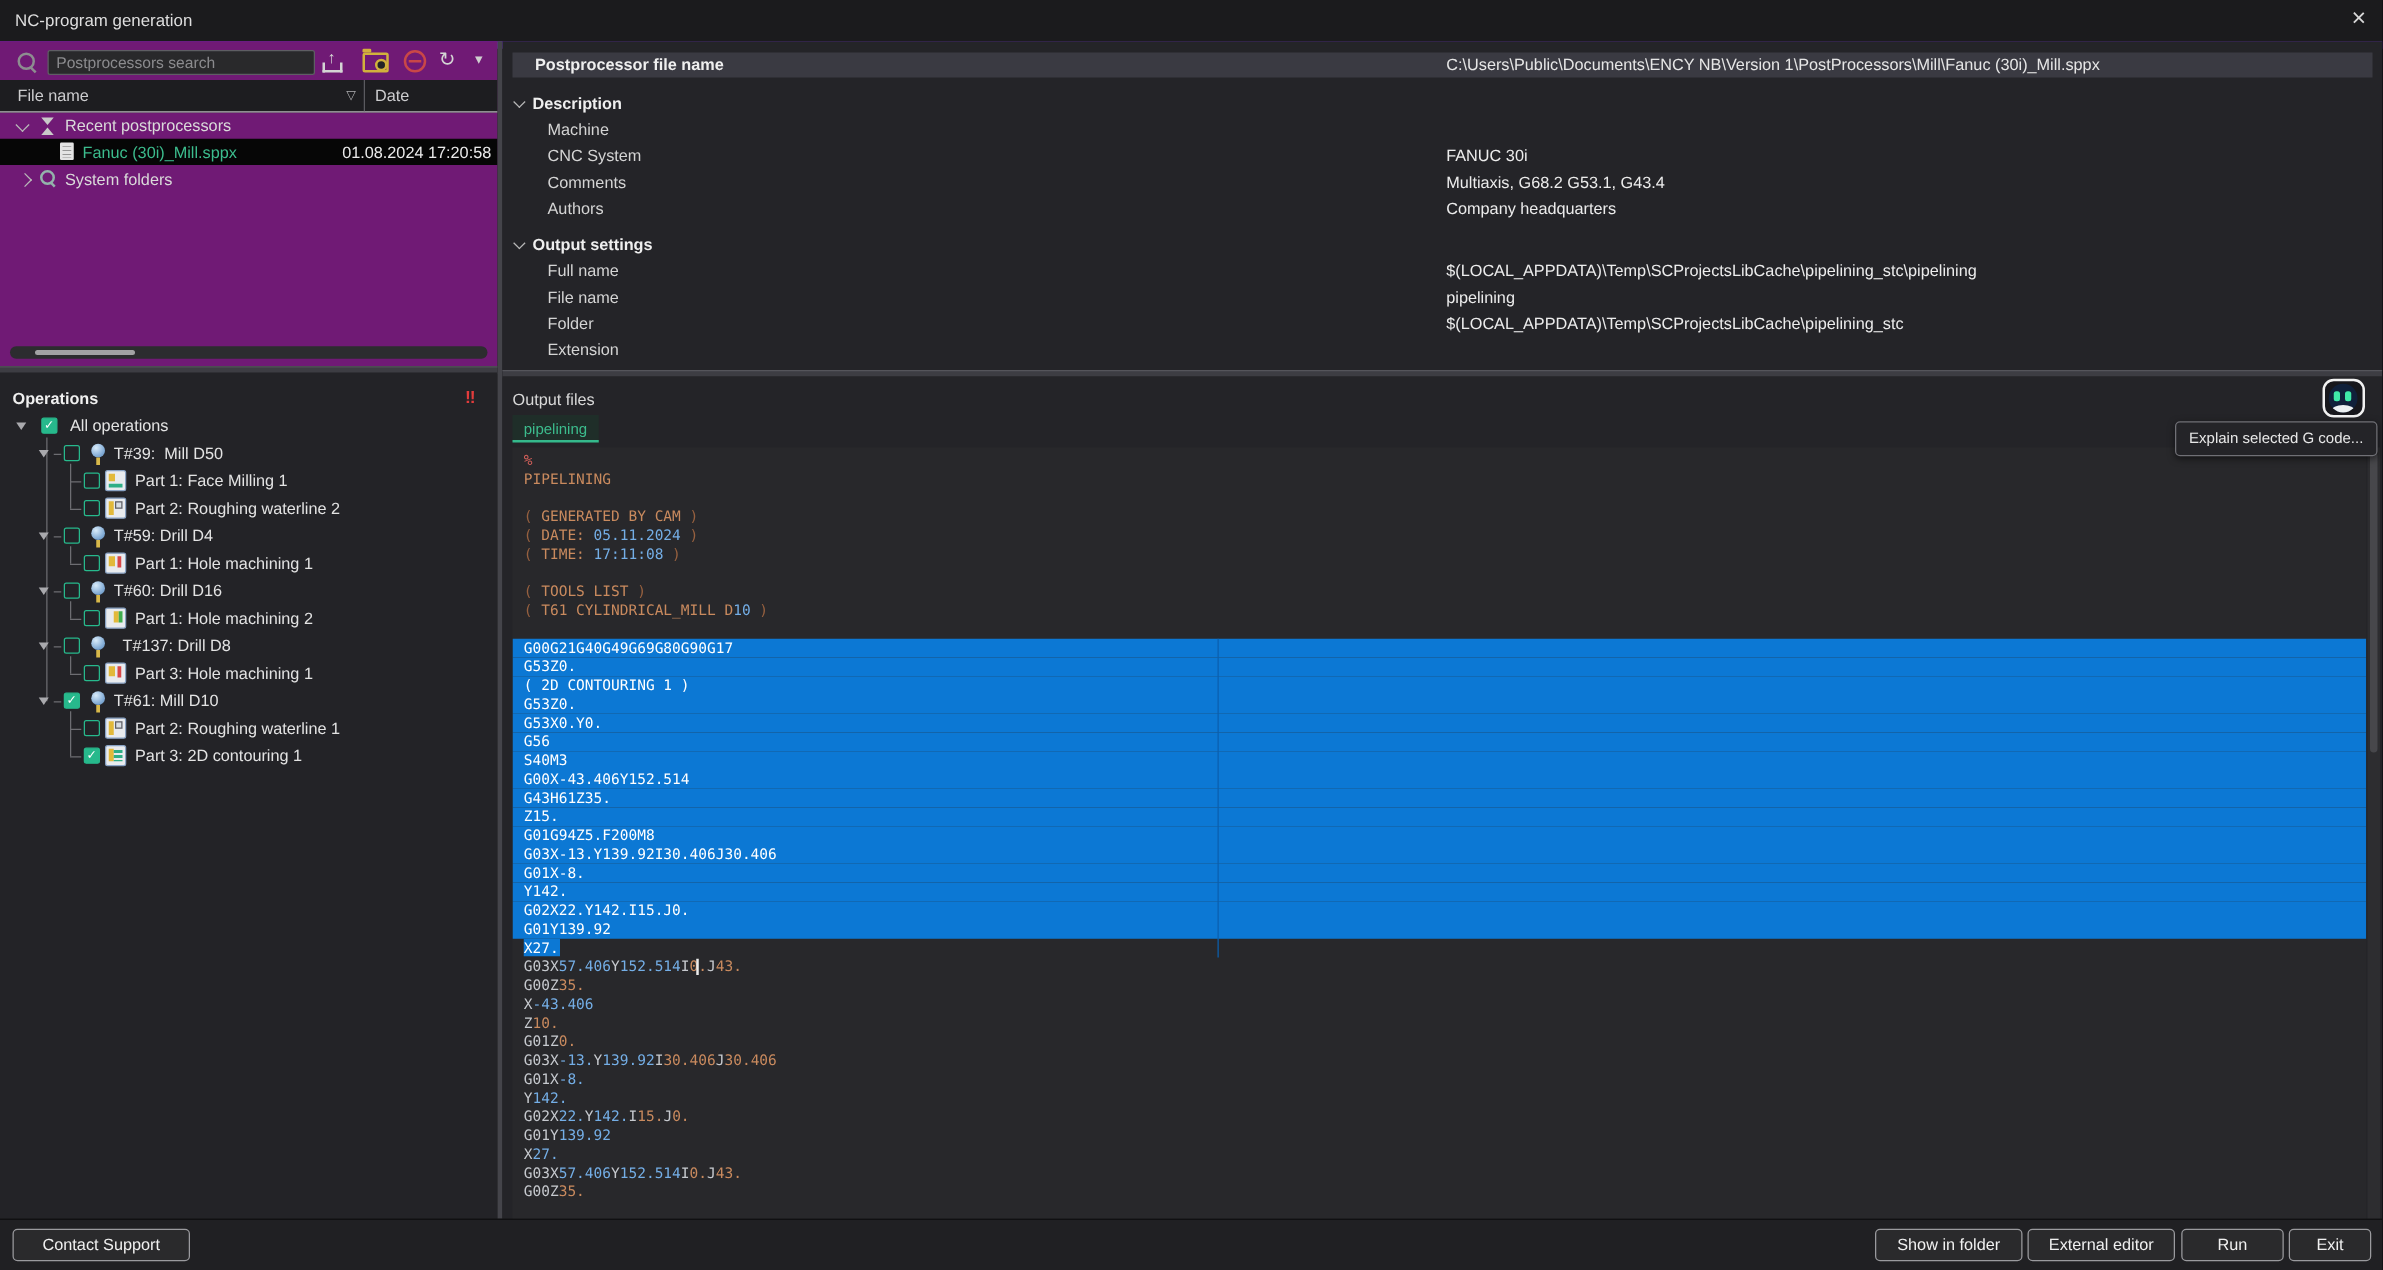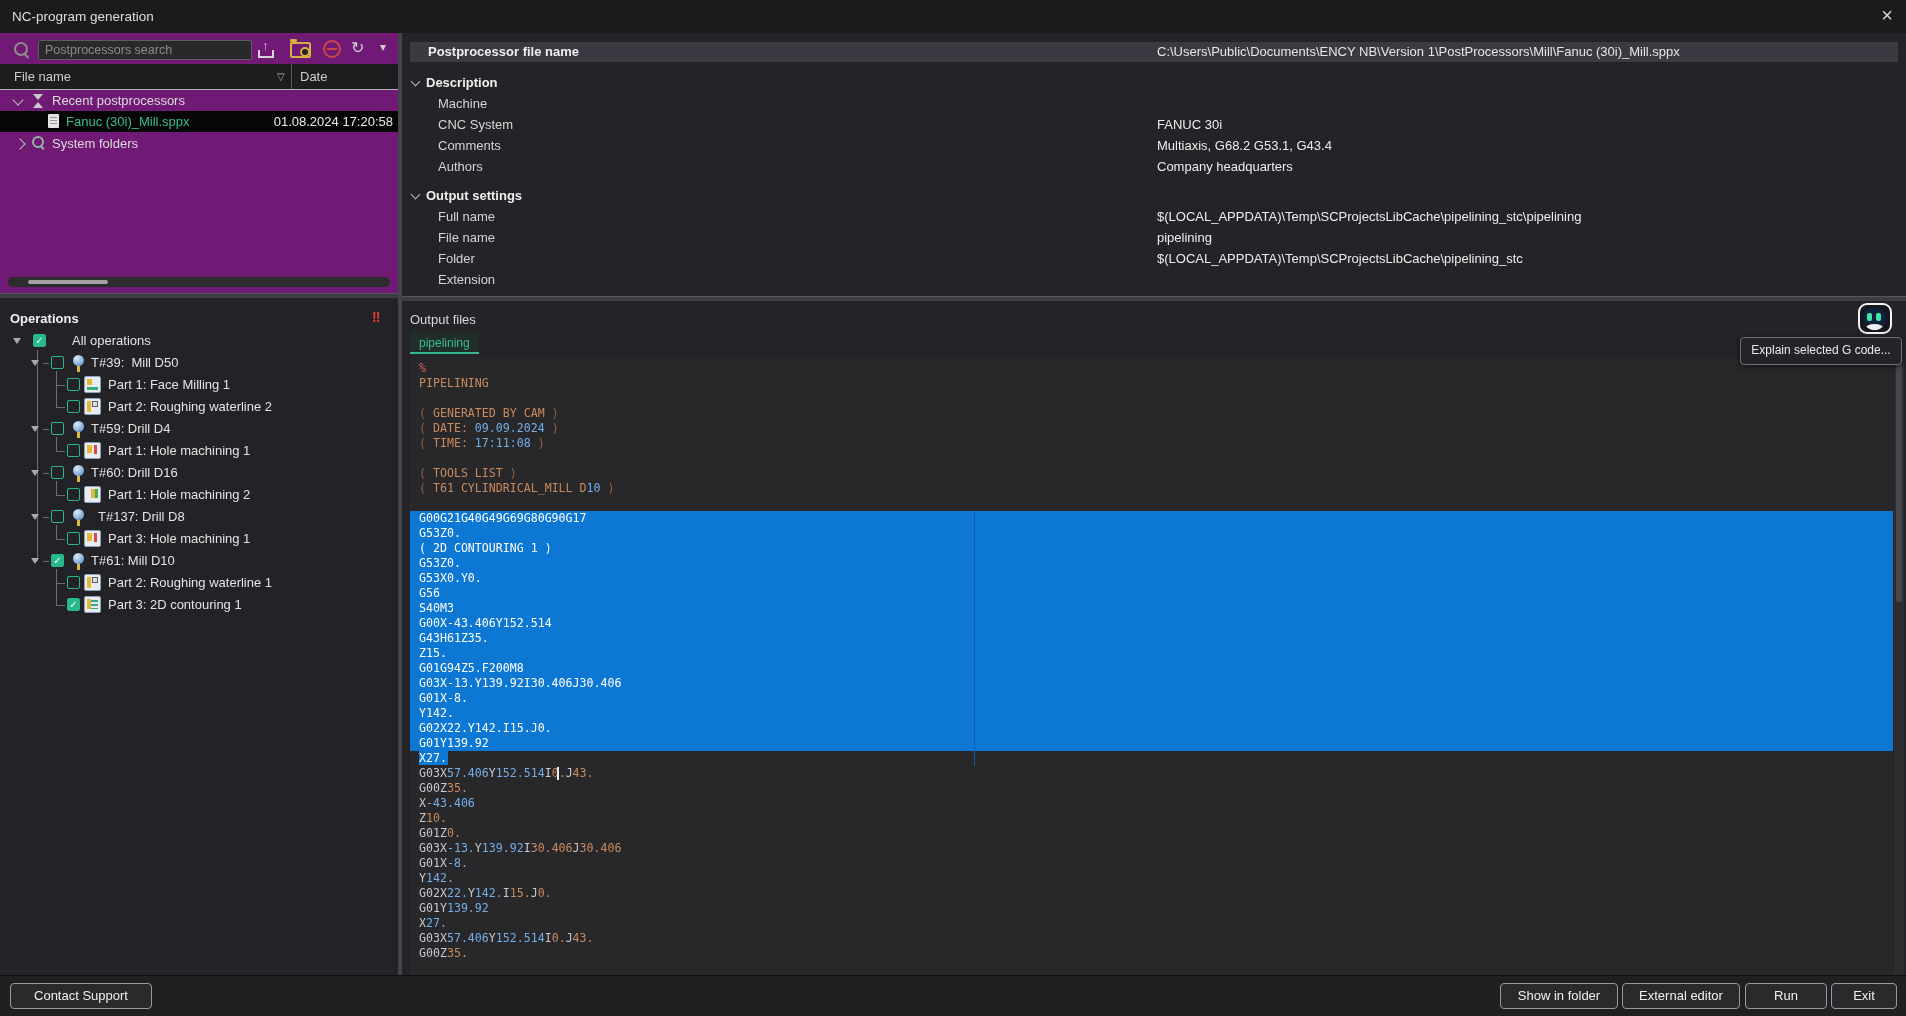--- a/index.html
+++ b/index.html
@@ -204,21 +204,21 @@
         <div class="tl" style="left: 56px; top: 227px; width: 1px; height: 14px;"></div>
         <div class="tl" style="left: 56px; top: 241px; width: 9px; height: 1px;"></div>
         <div class="tl" style="left: 43px; top: 219px; width: 6px; height: 1px;"></div>
         <div class="tl" style="left: 56px; top: 271px; width: 1px; height: 36px;"></div>
         <div class="tl" style="left: 56px; top: 285px; width: 9px; height: 1px;"></div>
         <div class="tl" style="left: 56px; top: 307px; width: 9px; height: 1px;"></div>
         <div class="tl" style="left: 43px; top: 263px; width: 6px; height: 1px;"></div>
         <div class="op-row" style="top: 32px;">
           <div class="tri" style="left: 13px; top: 8px;"></div>
           <div class="cb on" style="left: 33px; top: 4px;">✓</div>
-          <span class="op-label" style="left: 72px;">All operations</span>
+          <span class="op-label" style="left: 56px;">All operations</span>
         </div>
         <div class="op-row" style="top: 54px;">
           <div class="tri" style="left: 31px; top: 8px;"></div>
           <div class="cb" style="left: 51px; top: 4px;"></div>
           <div class="ti" style="left: 72px; top: 1px;"></div>
           <span class="op-label" style="left: 91px;">T#39:  Mill D50</span>
         </div>
         <div class="op-row" style="top: 76px;">
           <div class="cb" style="left: 67px; top: 4px;"></div>
           <div class="pi pi-face" style="left: 84px; top: 2px;"></div>
@@ -335,21 +335,21 @@
   <div class="split-h-r"></div>
 
   <div class="panel-rb">
     <span class="out-title">Output files</span>
     <div class="tab">pipelining</div>
     <div class="codebox">
         <div class="cl"><span class="tk-r">%</span></div>
         <div class="cl"><span class="tk-o">PIPELINING</span></div>
         <div class="cl"></div>
         <div class="cl"><span class="tk-c">( </span><span class="tk-o">GENERATED BY CAM</span><span class="tk-c"> )</span></div>
-        <div class="cl"><span class="tk-c">( </span><span class="tk-o">DATE: </span><span class="tk-b">09.09.2024</span><span class="tk-c"> )</span></div>
+        <div class="cl"><span class="tk-c">( </span><span class="tk-o">DATE: </span><span class="tk-b">05.11.2024</span><span class="tk-c"> )</span></div>
         <div class="cl"><span class="tk-c">( </span><span class="tk-o">TIME: </span><span class="tk-b">17:11:08</span><span class="tk-c"> )</span></div>
         <div class="cl"></div>
         <div class="cl"><span class="tk-c">( </span><span class="tk-o">TOOLS LIST</span><span class="tk-c"> )</span></div>
         <div class="cl"><span class="tk-c">( </span><span class="tk-o">T61 CYLINDRICAL_MILL D</span><span class="tk-b">10</span><span class="tk-c"> )</span></div>
         <div class="cl"></div>
         <div class="cl sel">G00G21G40G49G69G80G90G17</div>
         <div class="cl sel">G53Z0.</div>
         <div class="cl sel">( 2D CONTOURING 1 )</div>
         <div class="cl sel">G53Z0.</div>
         <div class="cl sel">G53X0.Y0.</div>

